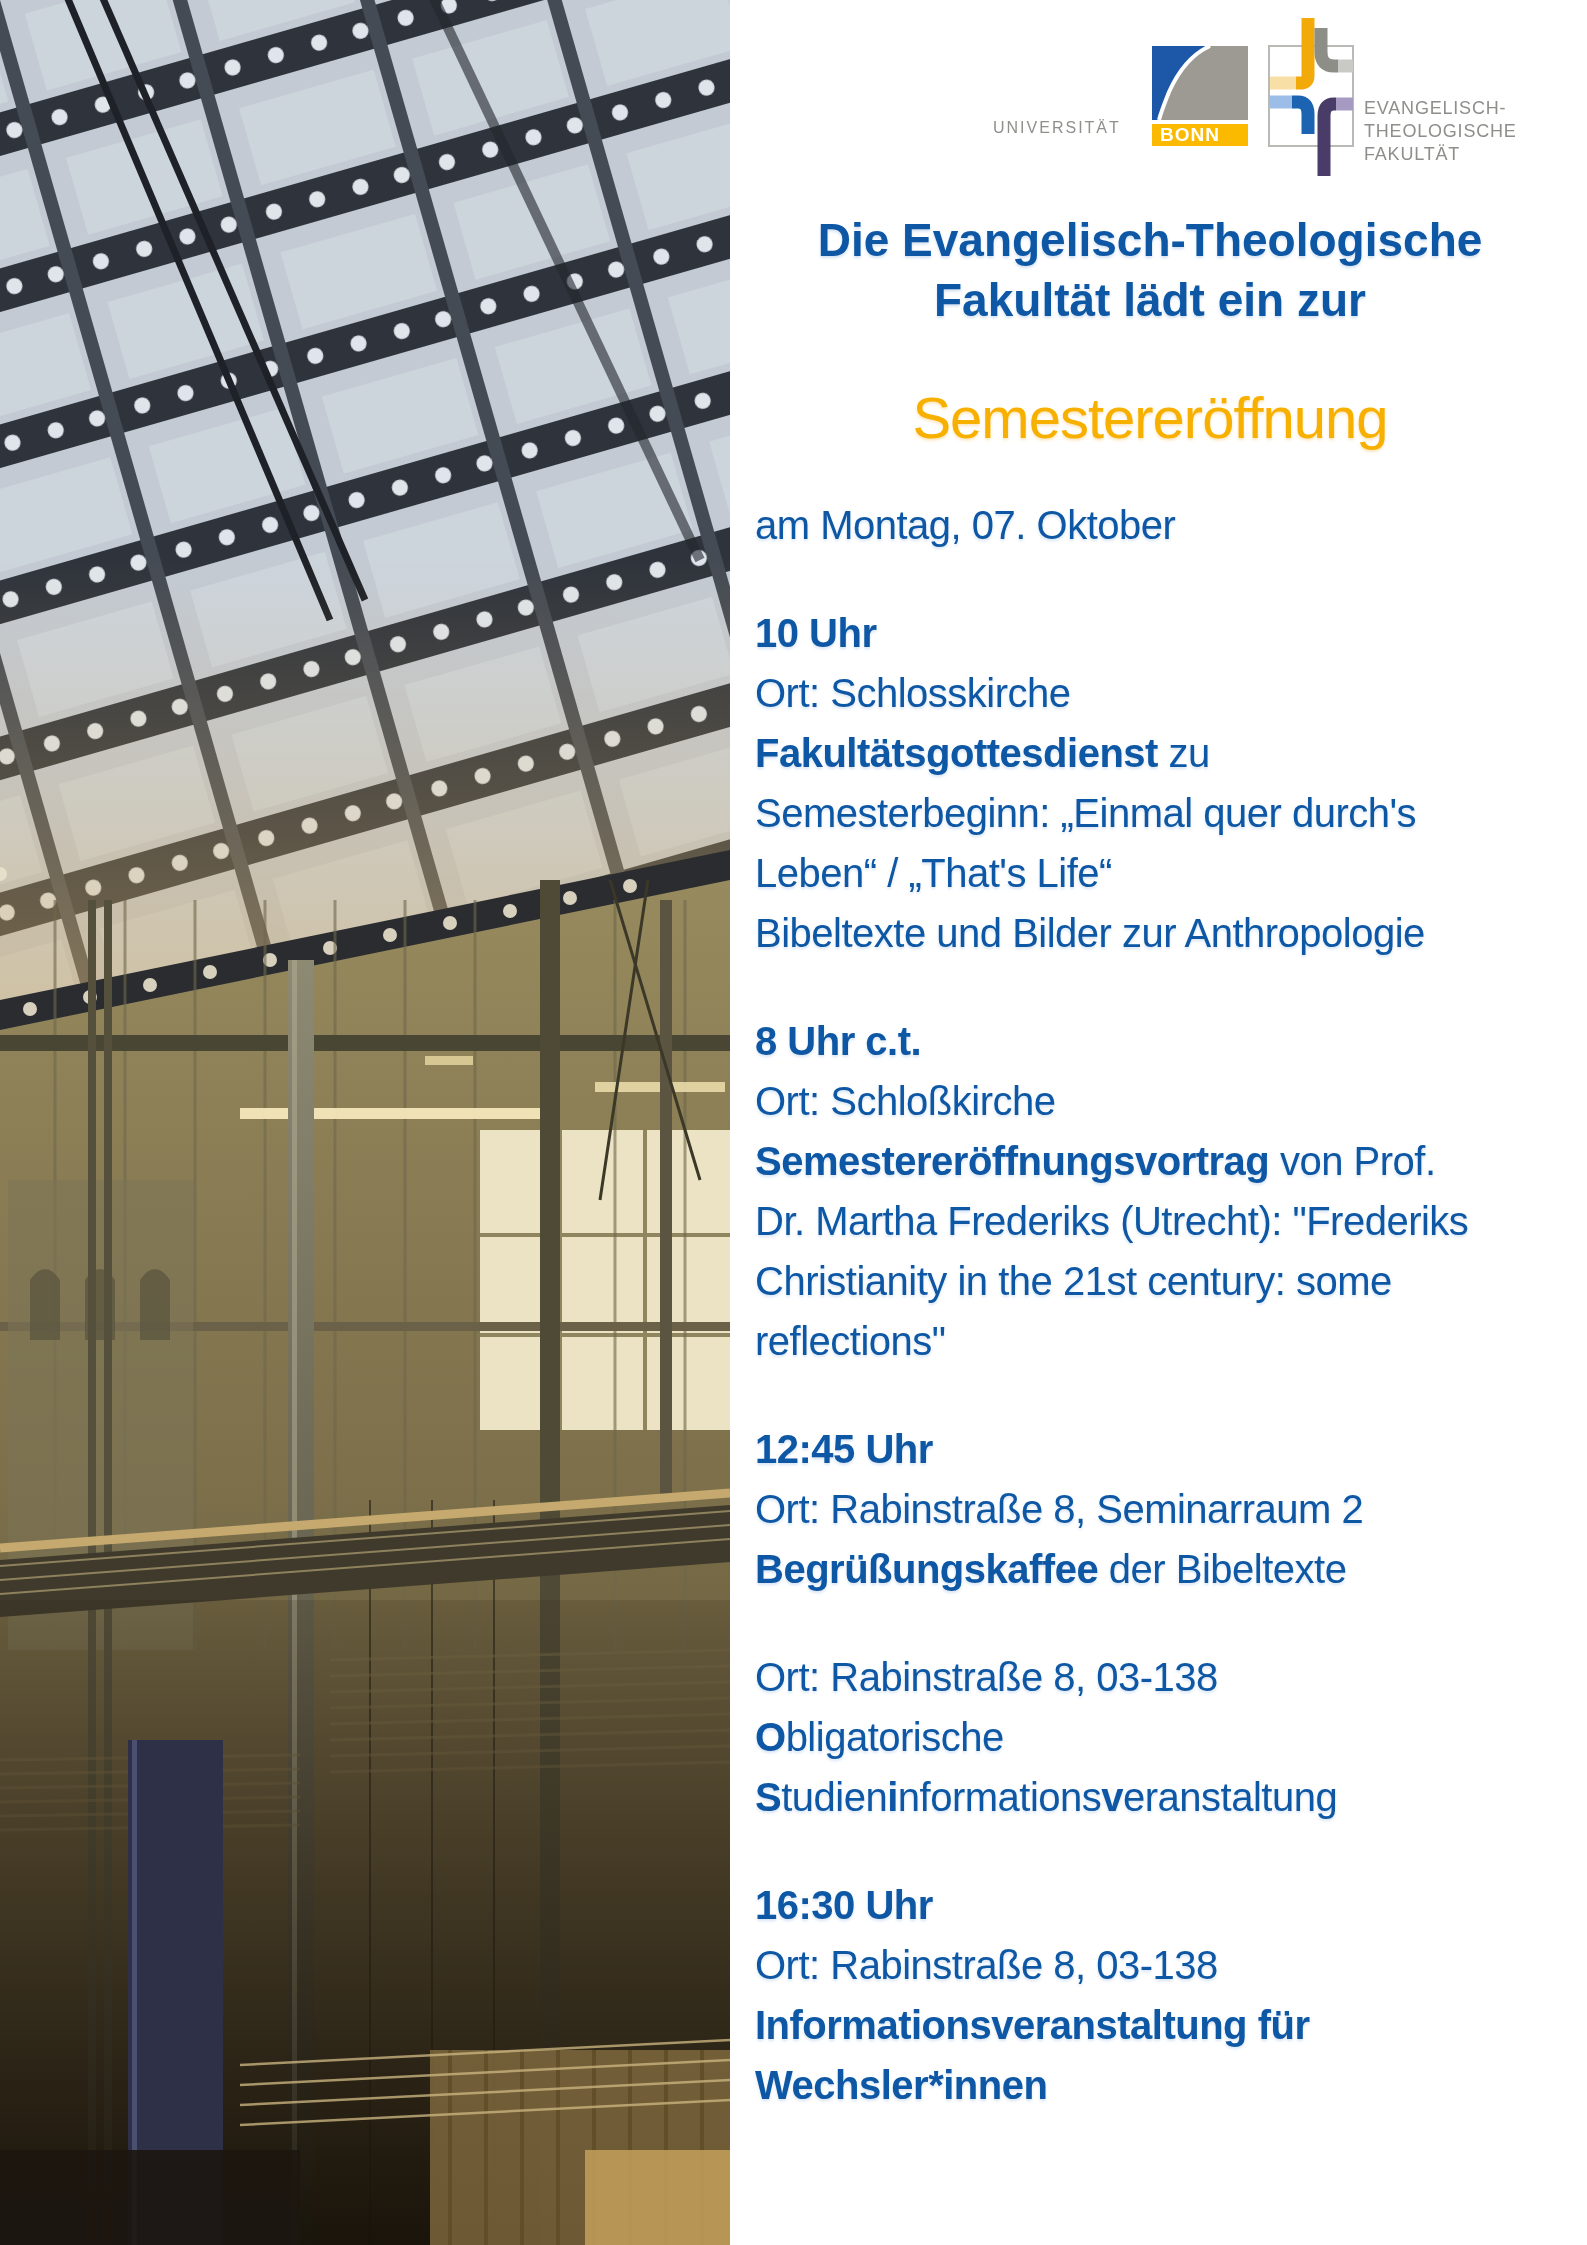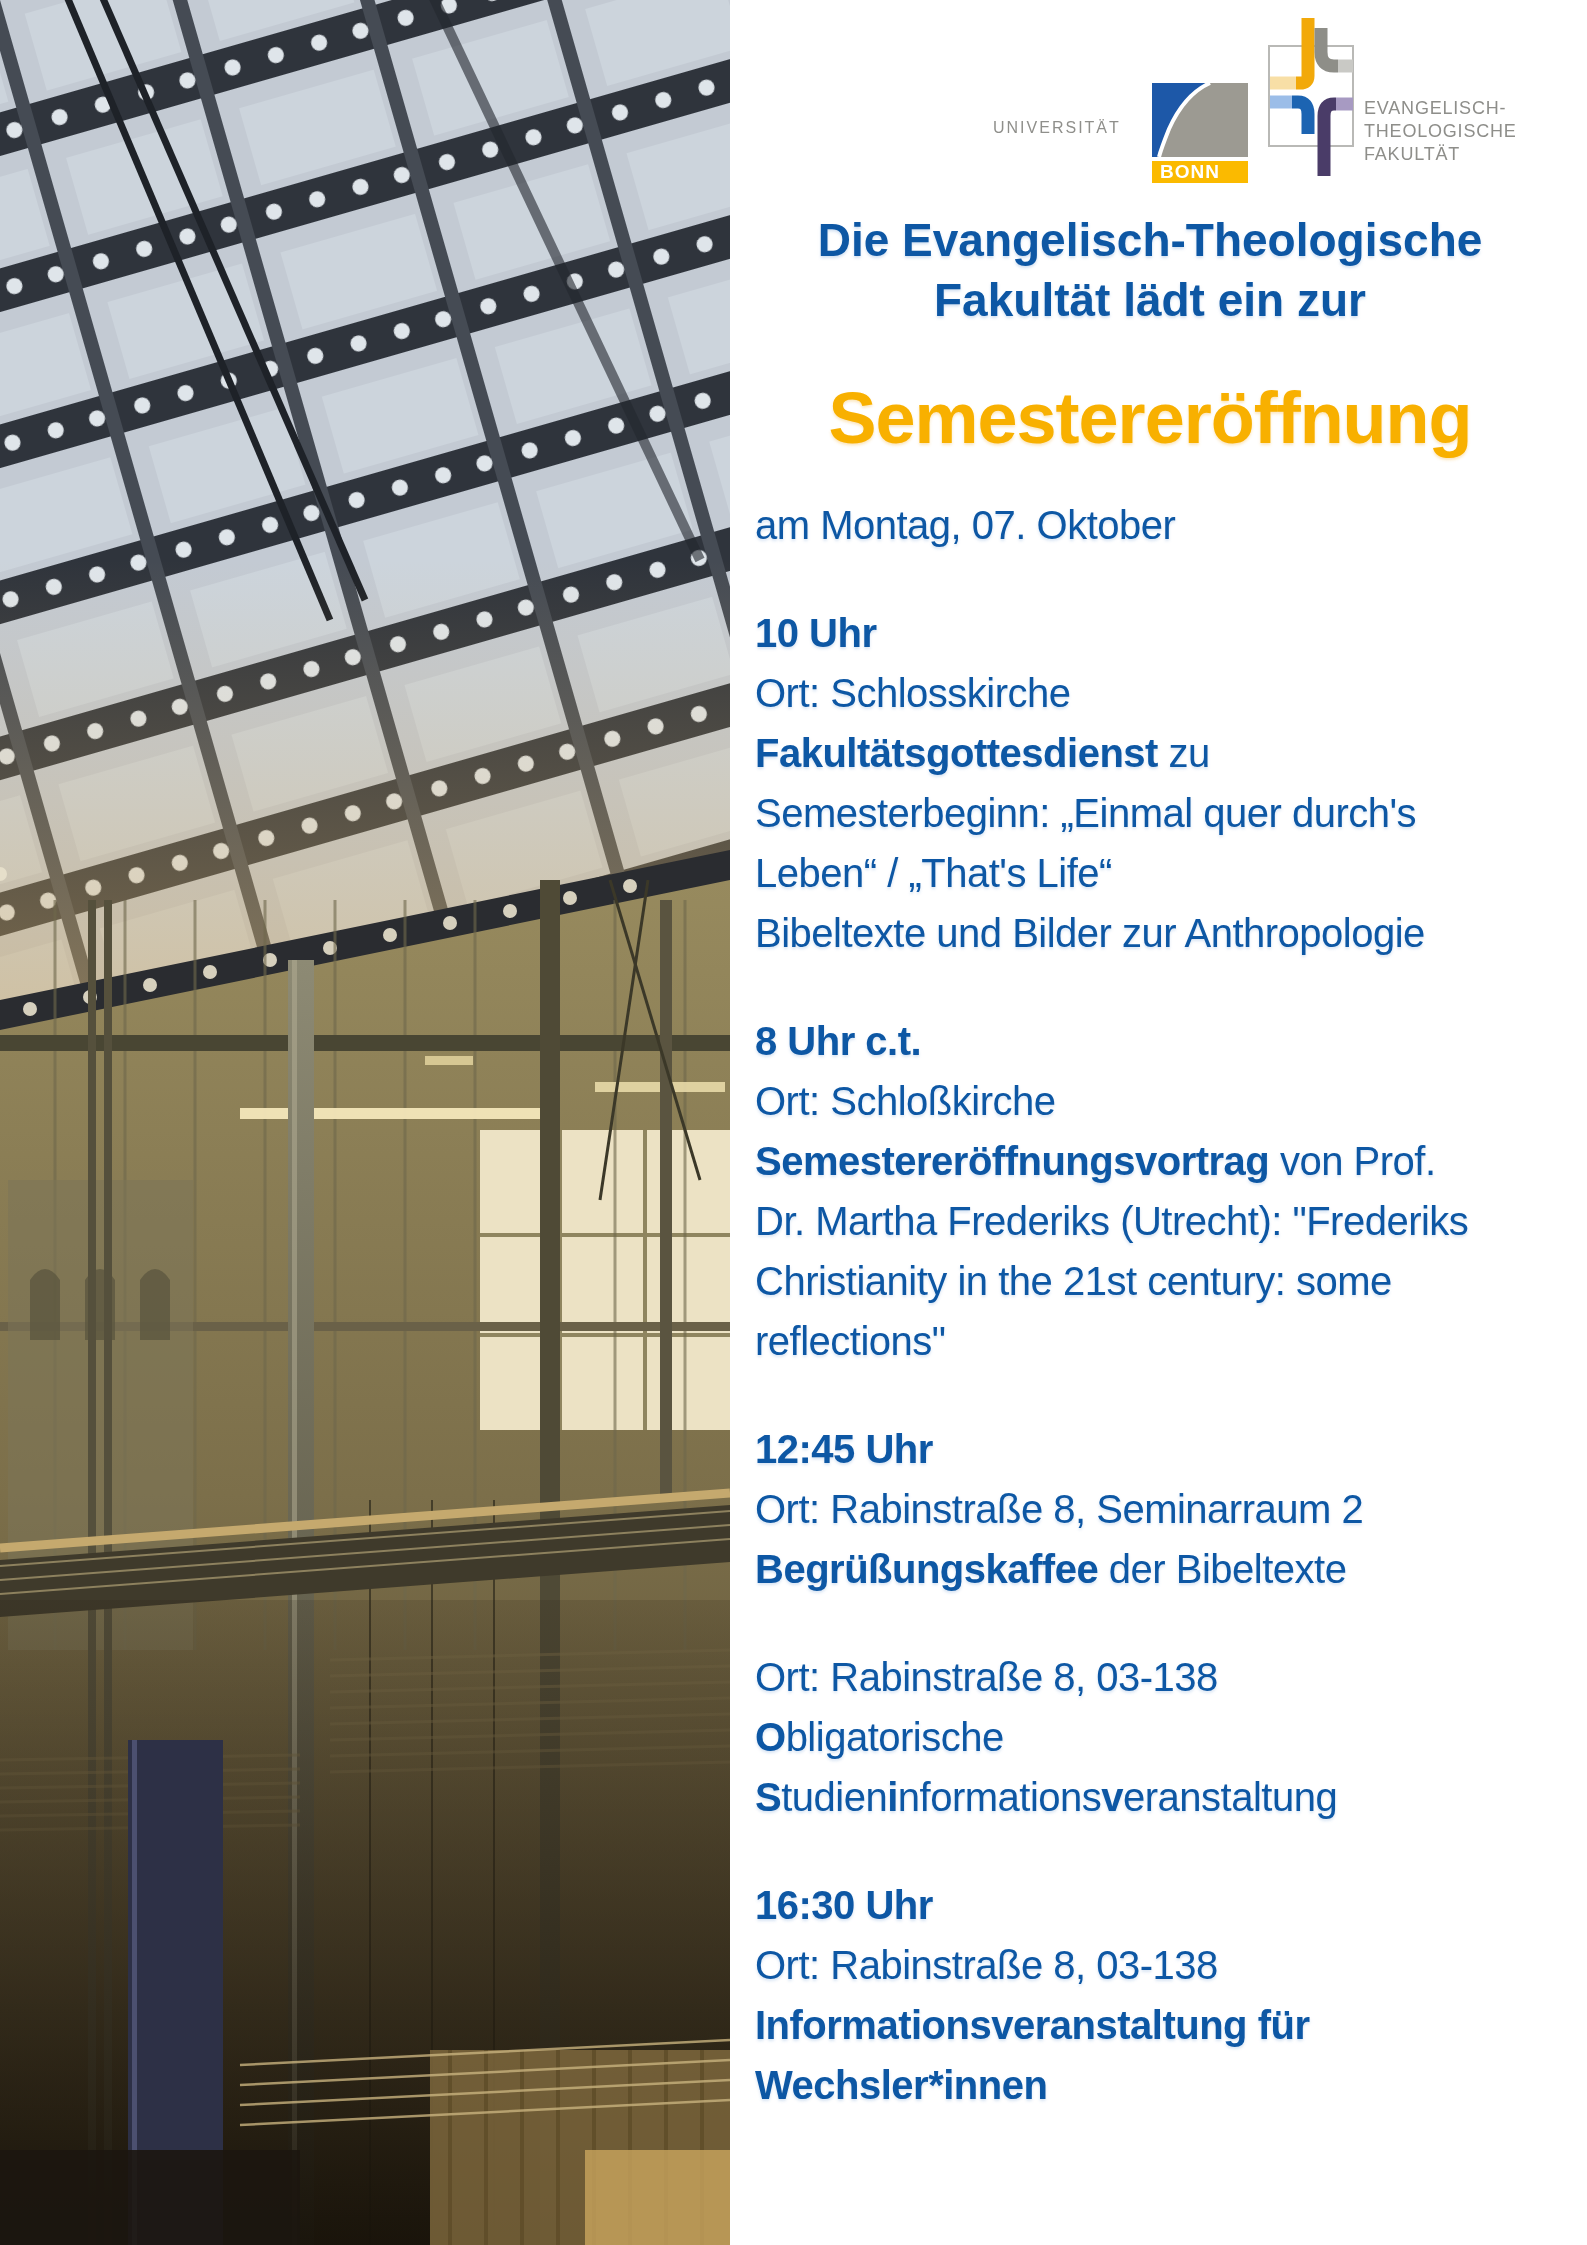--- a/index.html
+++ b/index.html
@@ -7,33 +7,33 @@
     position:relative;width:1587px;height:2245px;background:#ffffff;overflow:hidden;
     font-family:"Liberation Sans", sans-serif;
   }
   
   .photo{position:absolute;left:0;top:0;width:730px;height:2245px;overflow:hidden;}
   .photo svg{display:block;}
   
   .content{position:absolute;left:730px;top:0;width:857px;height:2245px;background:#ffffff;}
   
   .ub-word{position:absolute;left:263px;top:119px;font-size:16px;letter-spacing:2px;color:#8f8f8b;}
-  .ub-mark{position:absolute;left:422px;top:46px;width:96px;margin-top:37px;}
+  .ub-mark{position:absolute;left:422px;top:46px;width:96px;}
   .ub-square{width:96px;height:74px;}
   .ub-bar{width:96px;height:22px;background:#fbba00;color:#ffffff;font-weight:bold;
           font-size:19px;line-height:22px;padding-left:8px;box-sizing:border-box;letter-spacing:1px;}
   .etf-mark{position:absolute;left:538px;top:14px;width:86px;height:166px;}
   .etf-text{position:absolute;left:634px;top:64px;font-size:18px;line-height:23px;
             color:#8e8e8a;letter-spacing:0.8px;margin-top:33px;}
   
   .intro{position:absolute;left:10px;top:210px;width:820px;text-align:center;
          color:#0d57a4;font-weight:bold;font-size:46px;line-height:60px;
          text-shadow:0 2px 3px rgba(125,165,215,.35);}
   .title{position:absolute;left:5px;top:368px;width:830px;text-align:center;
-         color:#f8b000;font-weight:bold;font-size:72px;line-height:100px;letter-spacing:-1px;
+         color:#f8b000;font-weight:normal;font-size:58px;line-height:100px;letter-spacing:-1px;
          text-shadow:0 2px 3px rgba(246,200,110,.45);}
   
   .schedule{position:absolute;left:25px;top:495px;width:815px;
             color:#0d57a4;font-size:40px;line-height:60px;letter-spacing:-0.5px;
             text-shadow:0 2px 3px rgba(125,165,215,.3);}
   .event{margin-top:48px;}
   .line{white-space:nowrap;}
   .b{font-weight:bold;}
 </style>
 </head>

